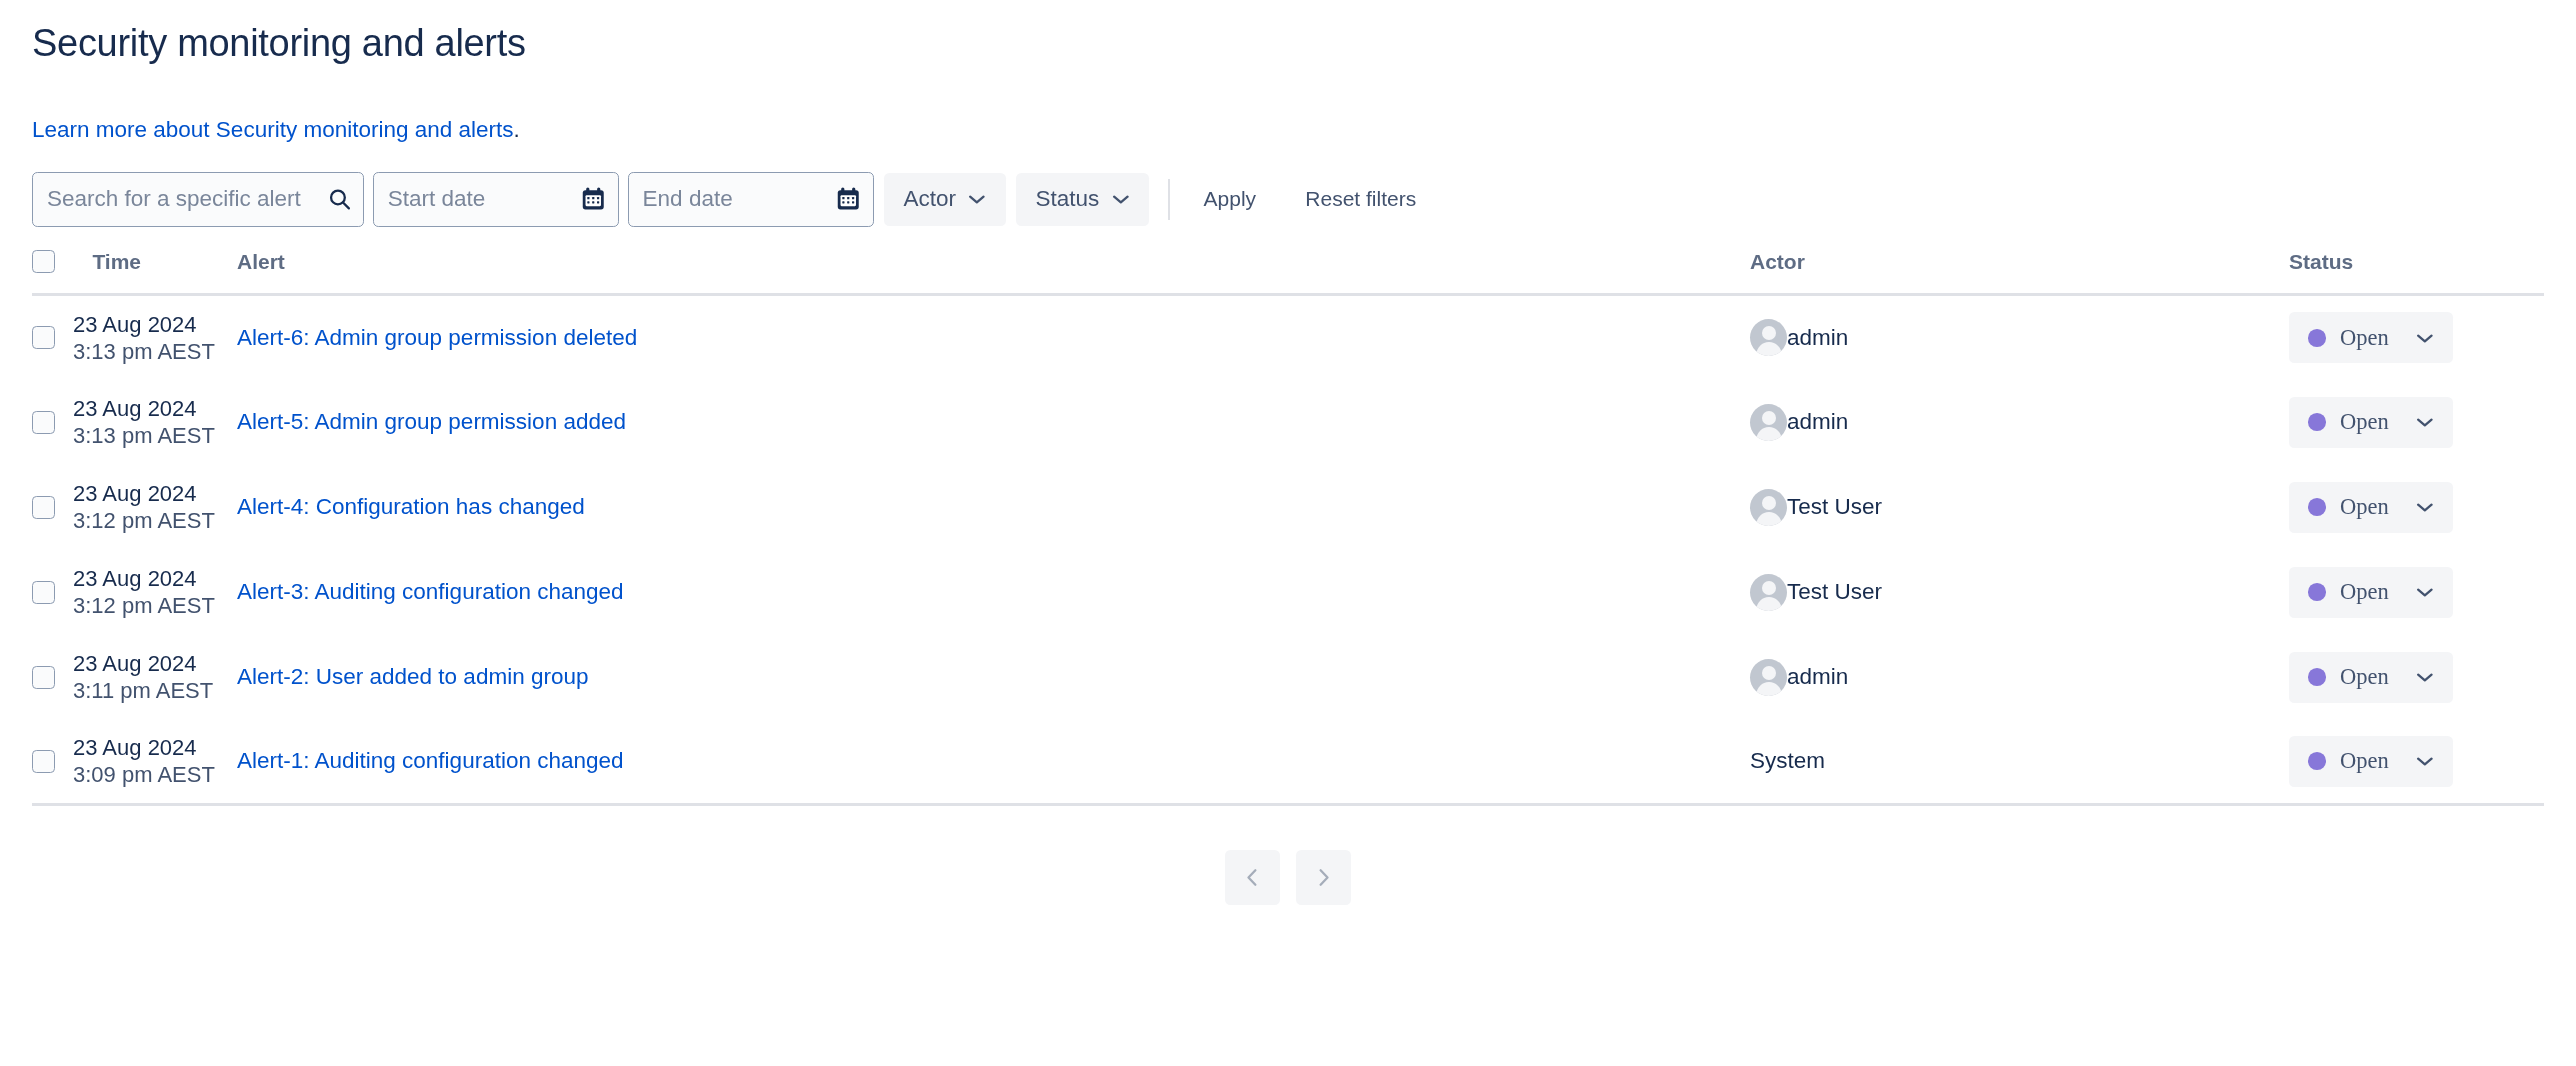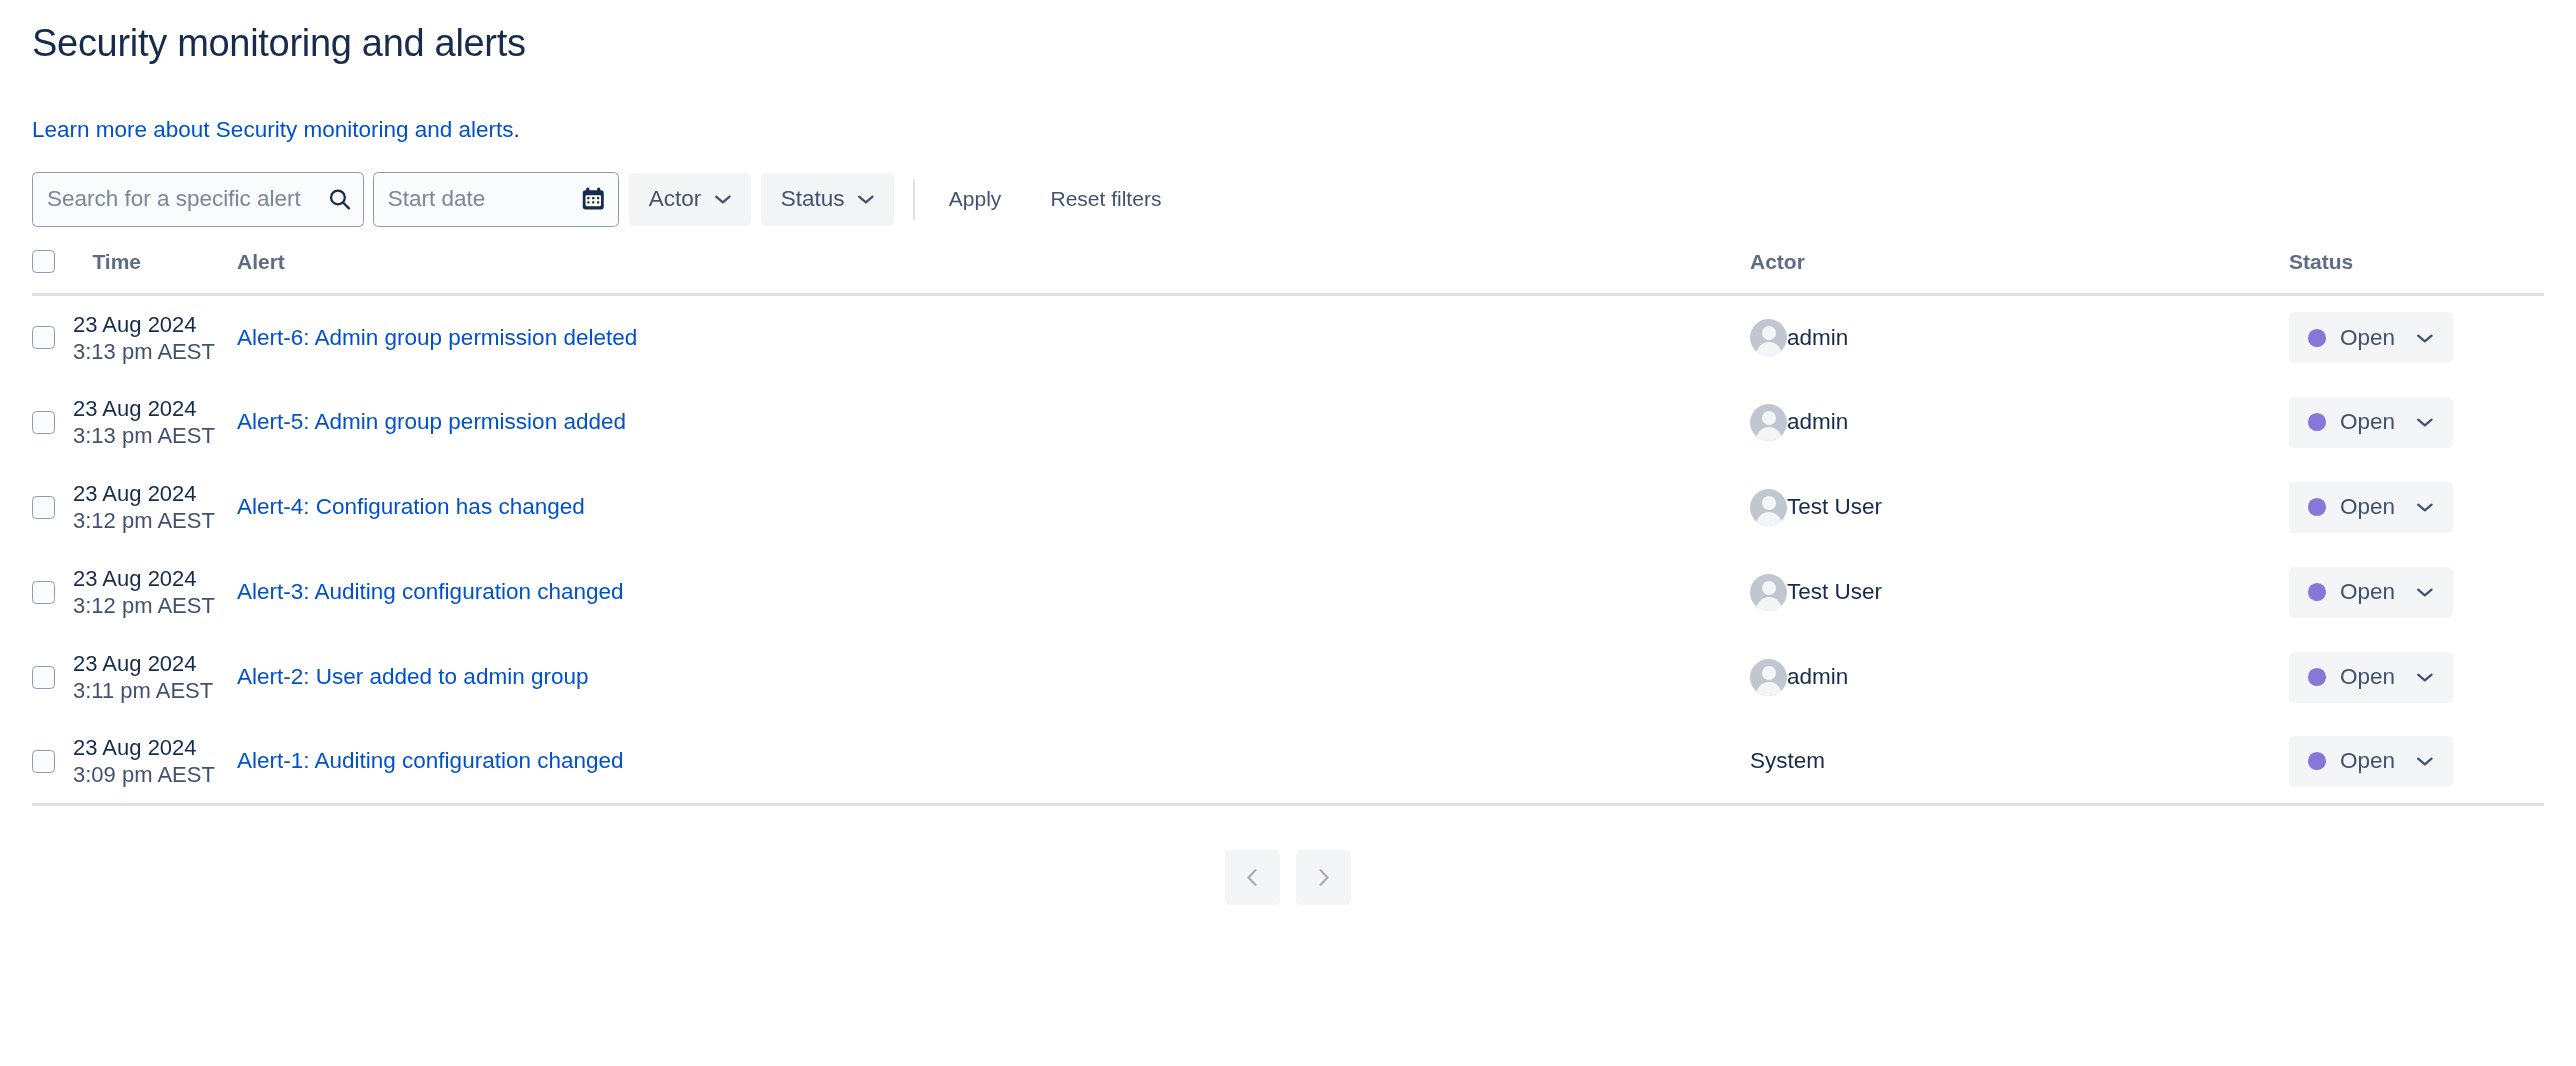--- a/index.html
+++ b/index.html
@@ -152,21 +152,21 @@
     border-radius: 12.4px 12.4px 0 0;
     background: #f4f5f7;
   }
   .actor-name { font-size: 22.5px; color: #172b4d; }
   .actor-name.no-avatar { padding-left: 0; }
 
   .status-badge {
     display: inline-flex; align-items: center; gap: 14px;
     height: 51px; padding: 0 19.4px;
     background: #f4f5f7; border: none; border-radius: 5.3px;
-    font-family: Liberation Sans, sans-serif;
+    font-family: Liberation Serif, serif;
     font-size: 22.5px; color: #42526e; cursor: pointer;
     min-width: 164px;
   }
   .status-dot {
     width: 17.7px; height: 17.7px; border-radius: 50%;
     background: #8777d9; flex: 0 0 17.7px;
   }
   .status-label { flex: 1 1 auto; text-align: left; }
 
   
@@ -218,20 +218,39 @@
             <rect x="11" y="10.3" width="2" height="2" rx="0.4"></rect>
             <rect x="15.4" y="10.3" width="2" height="2" rx="0.4"></rect>
             <rect x="6.6" y="14" width="2" height="2" rx="0.4"></rect>
             <rect x="11" y="14" width="2" height="2" rx="0.4"></rect>
             <rect x="15.4" y="14" width="2" height="2" rx="0.4"></rect>
           </g>
         </svg>
       </span>
     </div>
 
+    <div class="date-field">
+      <input class="date-input" type="text" placeholder="End date" style="">
+      <span class="cal-icon">
+        <svg viewBox="0 0 24 24" width="26.5" height="26.5">
+          <rect x="2.5" y="4" width="19" height="17.5" rx="2.4" fill="#172b4d"></rect>
+          <rect x="5" y="8.5" width="14" height="10" rx="1" fill="#ffffff"></rect>
+          <rect x="5.6" y="1.6" width="2.9" height="4.6" rx="1.45" fill="#172b4d"></rect>
+          <rect x="15.5" y="1.6" width="2.9" height="4.6" rx="1.45" fill="#172b4d"></rect>
+          <g fill="#172b4d">
+            <rect x="6.6" y="10.3" width="2" height="2" rx="0.4"></rect>
+            <rect x="11" y="10.3" width="2" height="2" rx="0.4"></rect>
+            <rect x="15.4" y="10.3" width="2" height="2" rx="0.4"></rect>
+            <rect x="6.6" y="14" width="2" height="2" rx="0.4"></rect>
+            <rect x="11" y="14" width="2" height="2" rx="0.4"></rect>
+            <rect x="15.4" y="14" width="2" height="2" rx="0.4"></rect>
+          </g>
+        </svg>
+      </span>
+    </div>
 
     <button class="dd-btn">
       <span>Actor</span>
       <svg class="chev" viewBox="0 0 20 12">
         <path d="M2.4 3 L10 9.4 L17.6 3" fill="none" stroke="#42526e" stroke-width="2.6" stroke-linecap="round" stroke-linejoin="round"></path>
       </svg>
     </button>
 
     <button class="dd-btn">
       <span>Status</span>

